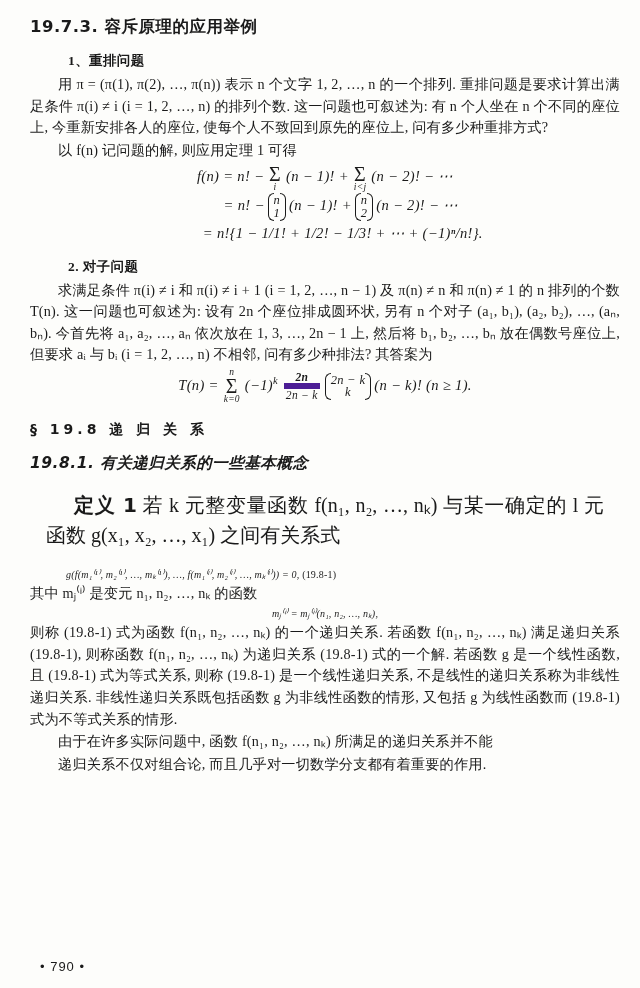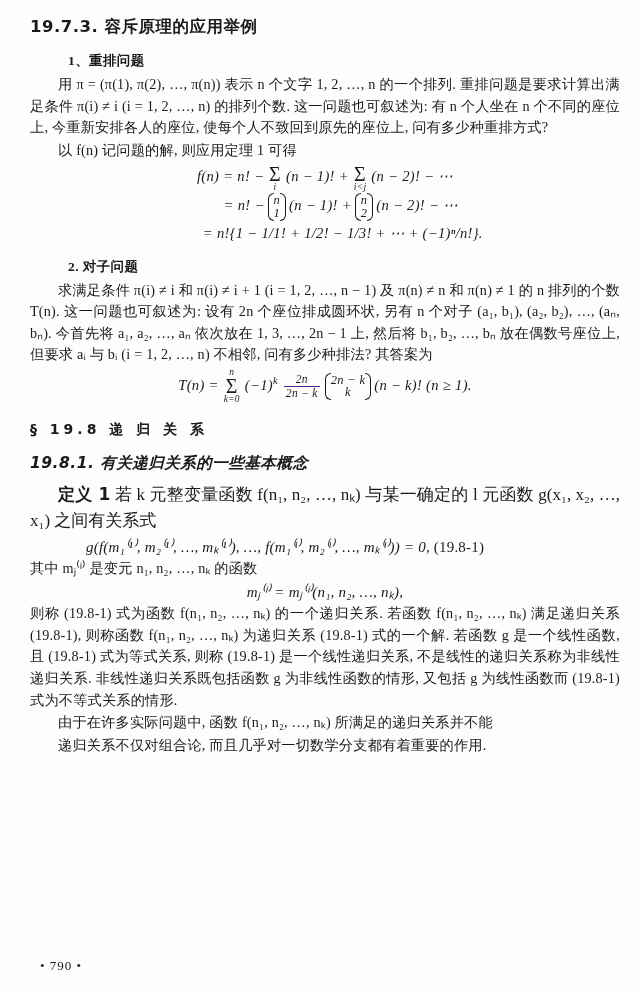--- a/index.html
+++ b/index.html
@@ -103,60 +103,60 @@
   .binom:after { right: -2px; border-left: none; border-radius: 0 7px 7px 0;}
   .frac {
     display: inline-block;
     vertical-align: middle;
     text-align: center;
     font-size: 11.5px;
     line-height: 1.12;
     margin: 0 2px;
     font-style: italic;
   }
-  .frac .num { display: block; border-bottom: 1px solid #4c1d95; padding: 0 2px;}
+  .frac .num { display: block; border-bottom: 6px solid #4c1d95; padding: 0 2px; font-weight: bold;}
   .frac .den { display: block; padding: 0 2px;}
   .sup { vertical-align: super; font-size: 0.72em; }
   .big-sec {
     text-align: left;
     font-size: 14px;
     font-weight: bold;
     letter-spacing: 4px;
     margin: 16px 0 14px 0;
     font-family: "DejaVu Sans", sans-serif;
   }
   .sub-sec {
     font-size: 15.5px;
     font-weight: bold;
     margin: 4px 0 8px 0;
     font-family: "DejaVu Sans", sans-serif;
     letter-spacing: 0.5px;
     font-style: italic;
   }
   .defin {
     text-indent: 28px;
-    font-size: 17px;
+    font-size: 20px;
     line-height: 1.52;
-    margin: 0;
+    margin: 16px;
     text-align: justify;
   }
   .defin b { font-family: "DejaVu Sans", sans-serif; }
   .indent-math {
-    font-size: 15px;
-    font-style: italic;
-    margin: 2px 0 2px 56px;
+    font-size: 10px;
+    font-style: italic;
+    margin: 2px 0 2px 36px;
     letter-spacing: 0.2px;
   }
   .footer {
     position: absolute;
     left: 40px;
     bottom: 14px;
     font-size: 13px;
     letter-spacing: 1px;
-    font-family: Liberation Serif, serif;
+    font-family: Liberation Sans, sans-serif;
   }
 </style>
 </head>
 <body>
 
 <div class="page">
   <div class="content">
 
     <h2 class="sec-head">19.7.3. 容斥原理的应用举例</h2>
 

